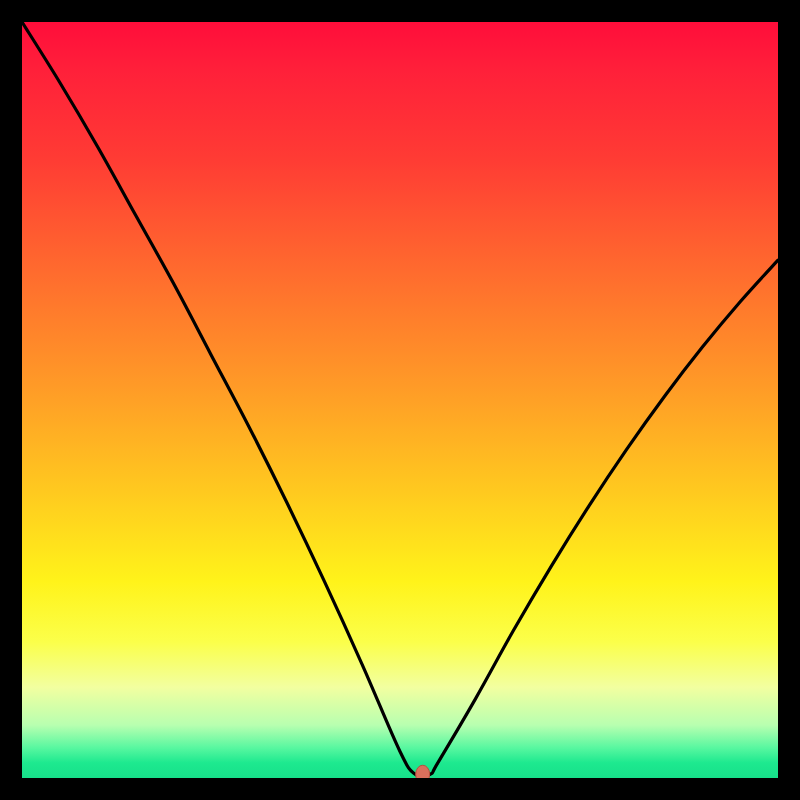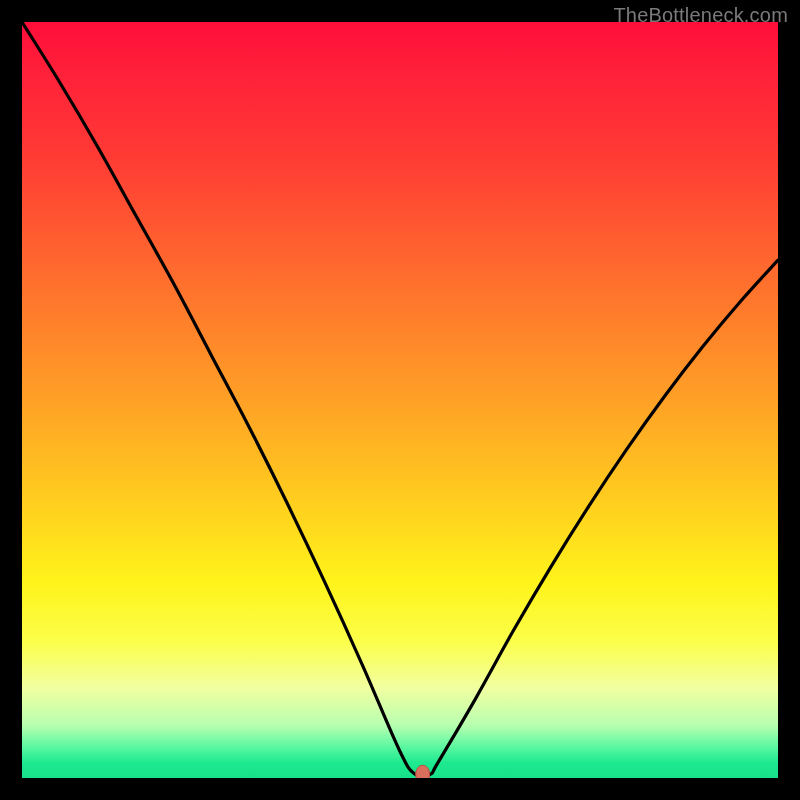--- a/index.html
+++ b/index.html
@@ -61,14 +61,13 @@
 </head>
 <body>
 
 <div class="frame">
   <div class="plot">
     <svg class="curve" viewBox="0 0 756 756" preserveAspectRatio="none">
       <path id="curve-path" fill="none" stroke-width="3.2" stroke-linecap="round" stroke-linejoin="round" d="M 0,0 C 6.804,10.886400000000004 24.192000000000004,38.026800000000016 37.800000000000004,60.48000000000002 C 51.408,82.93320000000003 61.99200000000001,100.92600000000002 75.60000000000001,124.74000000000001 C 89.20800000000001,148.554 99.79199999999999,168.2856 113.39999999999999,192.77999999999997 C 127.008,217.27439999999996 137.592,235.6452 151.20000000000002,260.82 C 164.80800000000002,285.9948 175.392,306.7848 189,332.64 C 202.608,358.49519999999995 213.19199999999998,377.9244 226.79999999999998,404.46 C 240.408,430.99559999999997 250.99199999999996,452.1636 264.59999999999997,480.06 C 278.20799999999997,507.95640000000003 288.79200000000003,530.1828 302.40000000000003,559.44 C 316.00800000000004,588.6972000000001 326.592,611.9820000000001 340.2,642.6 C 353.808,673.218 368.4744,709.8084 378,729.54 C 387.5256,749.2715999999999 387.6768,748.1376 393.12,752.22 C 398.5632,756.3024 404.1576,754.2612 408.24,752.22 C 412.3224,750.1788 407.6352,754.488 415.8,740.88 C 423.9648,727.2719999999999 439.99199999999996,700.434 453.59999999999997,676.62 C 467.20799999999997,652.806 477.79200000000003,632.3939999999999 491.40000000000003,608.5799999999999 C 505.00800000000004,584.766 515.592,566.7731999999999 529.1999999999999,544.3199999999999 C 542.8079999999999,521.8668 553.3919999999999,504.93240000000003 567,483.84000000000003 C 580.6080000000001,462.74760000000003 591.192,446.8716 604.8000000000001,427.14 C 618.4080000000001,407.4084 628.9920000000001,392.59079999999994 642.6,374.21999999999997 C 656.208,355.8492 666.792,342.09000000000003 680.4,325.08000000000004 C 694.0079999999999,308.07000000000005 704.5919999999999,295.3692 718.1999999999999,279.71999999999997 C 731.808,264.07079999999996 749.196,245.62439999999998 756,238.14" stroke="#000000"></path>
       <ellipse id="marker" rx="7" ry="9" cx="400.68" cy="752.22" fill="#d96f5c" stroke="#b84f3f" stroke-width="1"></ellipse>
     </svg>
   </div>
-  <div class="watermark">TheBottleneck.com</div>
 </div>
 
 </body></html>

